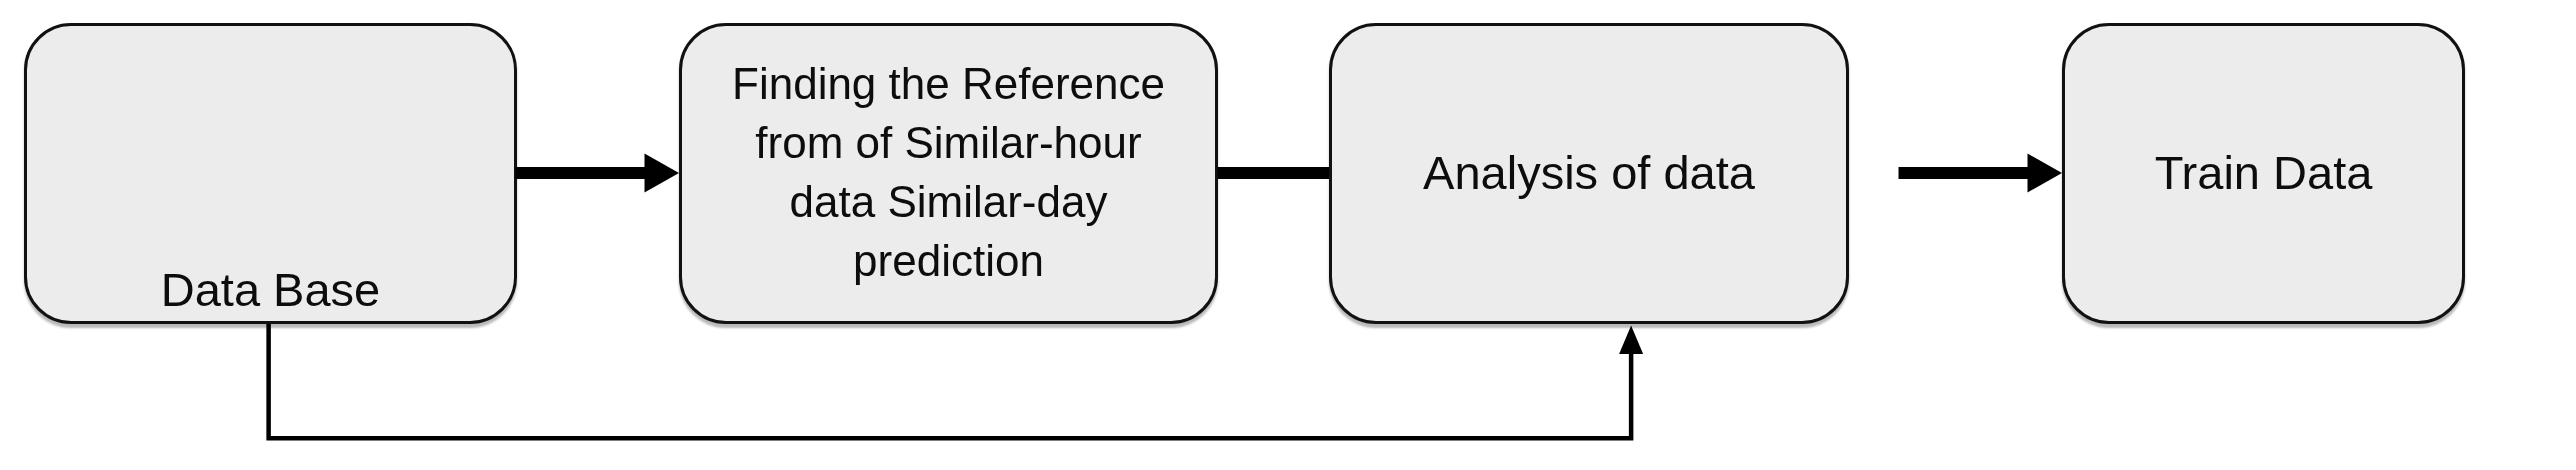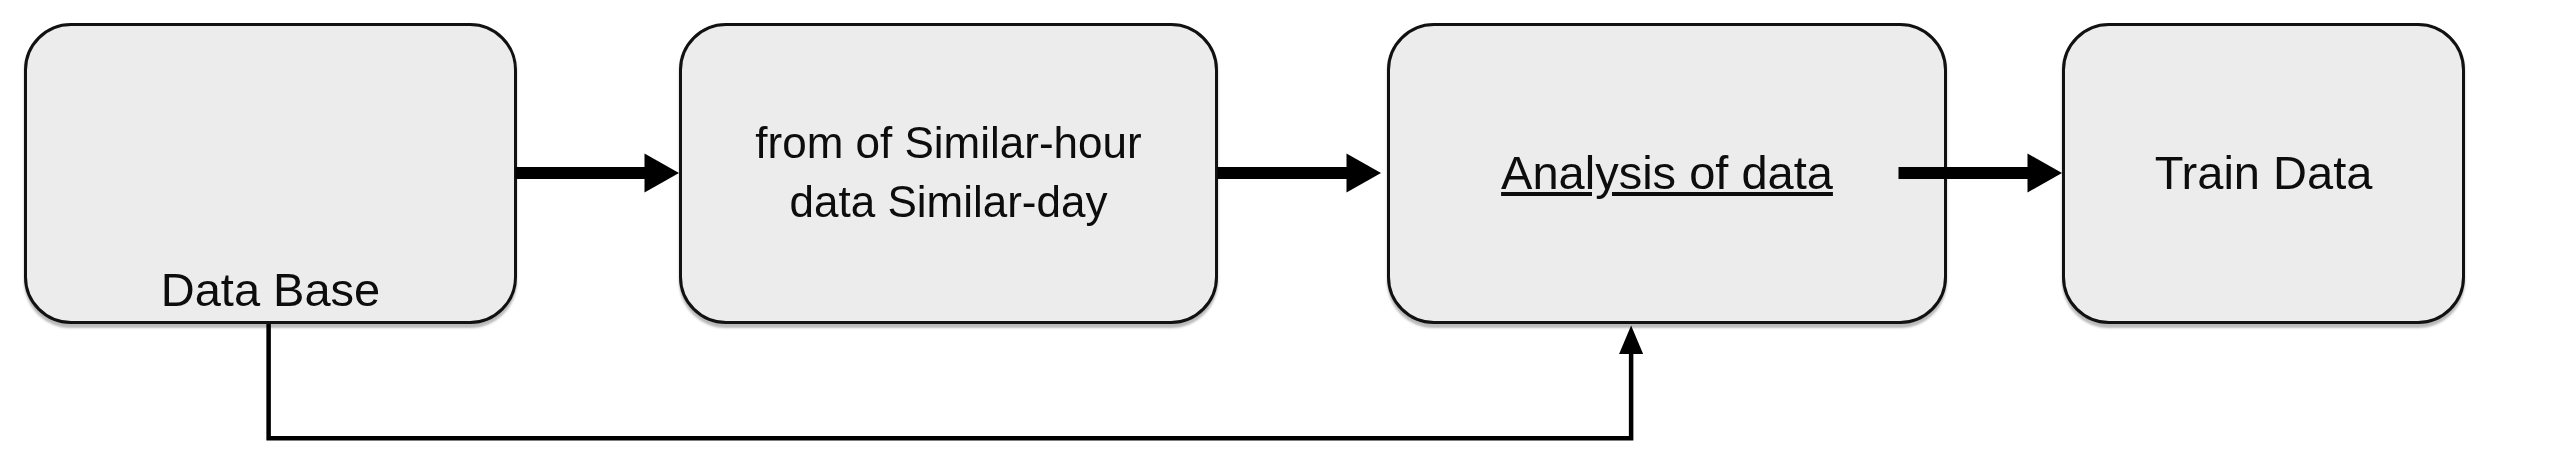--- a/index.html
+++ b/index.html
@@ -32,21 +32,21 @@
     flex-direction:column;
     align-items:center;
     justify-content:center;
     text-align:center;
     font-size:47px;
     line-height:1.32;
   }
   .node .line{display:block;white-space:nowrap;}
   #node-database{left:24px;width:493px;justify-content:flex-end;}
   #node-finding{left:679px;width:539px;font-size:44px;line-height:1.34;}
-  #node-analysis{left:1387px;width:560px;text-decoration:underline;}
+  #node-analysis{left:1329px;width:520px;}
   #node-train{left:2062px;width:403px;}
   .flow-arrow{
     position:absolute;
     top:149px;
     width:166px;
     height:48px;
   }
   #arrow-1{left:515px;}
   #arrow-2{left:1217px;}
   #arrow-3{left:1898px;}
@@ -66,22 +66,24 @@
   <div class="node" id="node-database">
     <span class="line">Data Base</span>
   </div>
 
   <svg class="flow-arrow" id="arrow-1" viewBox="0 0 220 64">
     <rect x="0" y="24" width="174" height="16" fill="var(--arrow)"></rect>
     <polygon points="172,6 172,58 218,32" fill="var(--arrow)"></polygon>
   </svg>
 
   <div class="node" id="node-finding">
+    <span class="line">Finding the Reference</span>
     <span class="line">from of Similar-hour</span>
     <span class="line">data Similar-day</span>
+    <span class="line">prediction</span>
   </div>
 
   <svg class="flow-arrow" id="arrow-2" viewBox="0 0 220 64">
     <rect x="0" y="24" width="174" height="16" fill="var(--arrow)"></rect>
     <polygon points="172,6 172,58 218,32" fill="var(--arrow)"></polygon>
   </svg>
 
   <div class="node" id="node-analysis">
     <span class="line">Analysis of data</span>
   </div>

